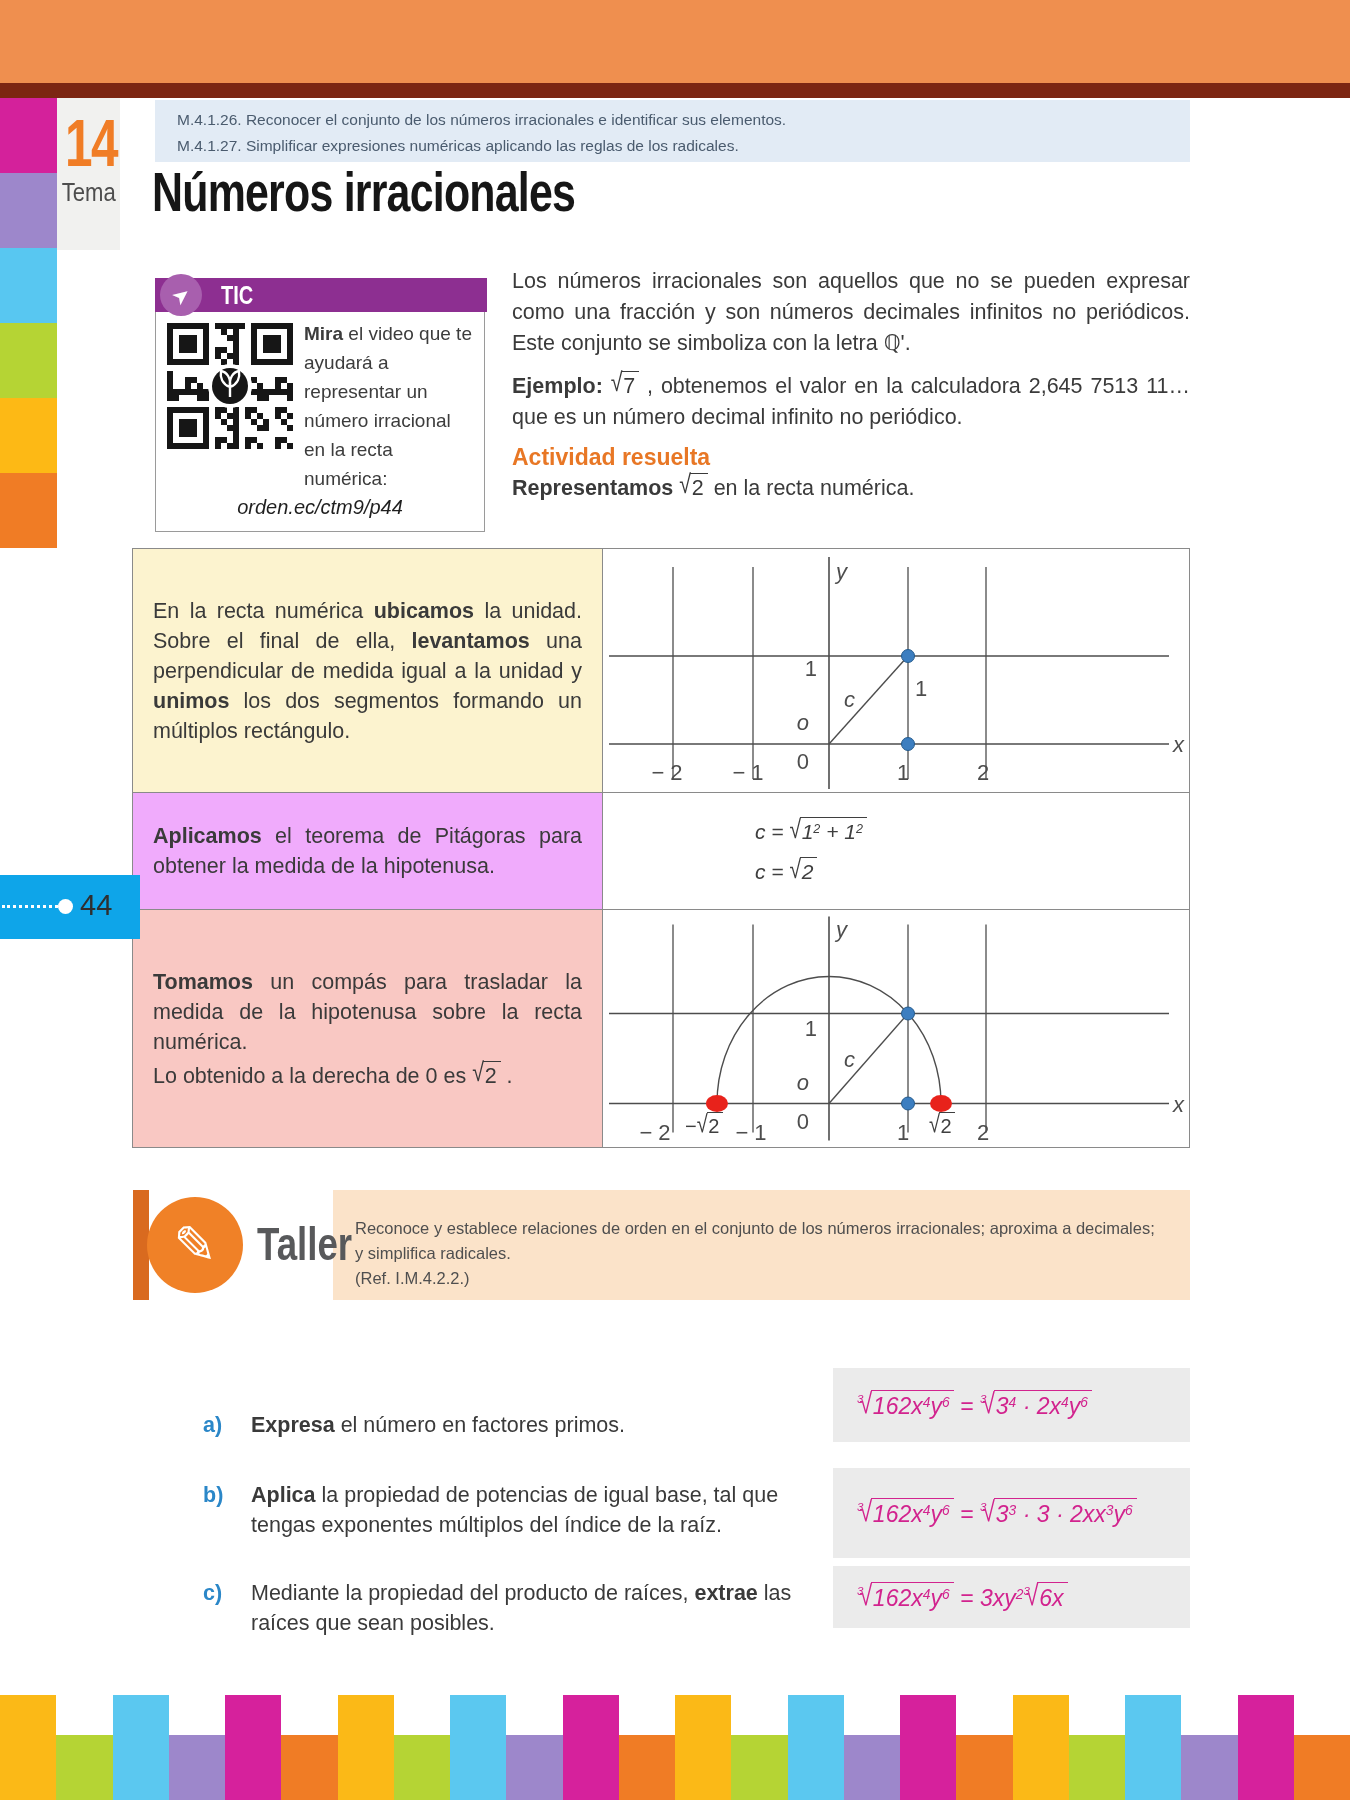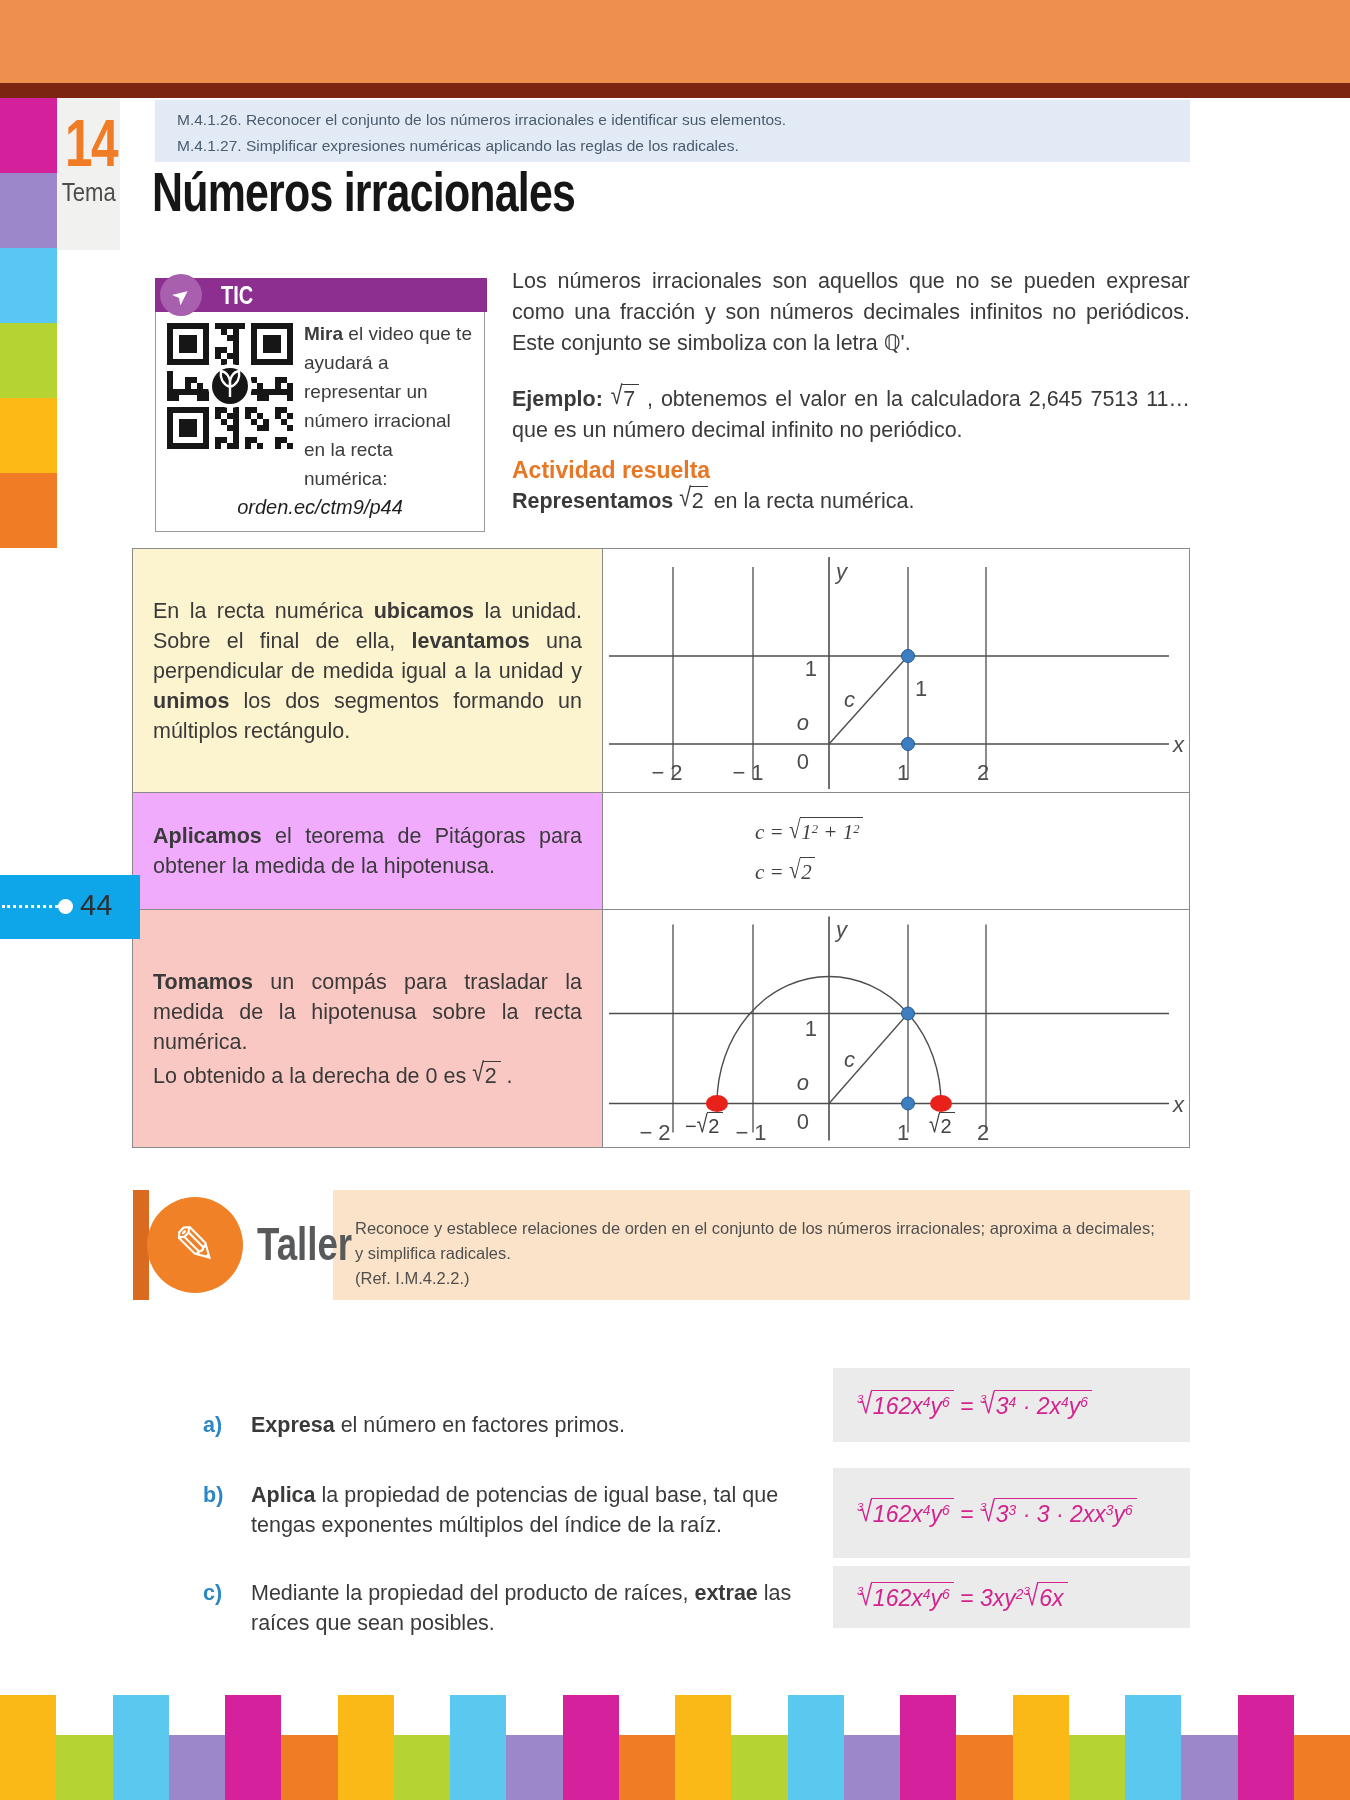--- a/index.html
+++ b/index.html
@@ -34,21 +34,21 @@
   .tic-arrow{color:#fff;font-size:21px;transform:rotate(-38deg);line-height:1;font-style:normal;}
   .tic-label{position:absolute;left:66px;top:3px;color:#fff;font-size:25px;font-weight:bold;
              transform:scaleX(.8);transform-origin:left top;}
   .qr{position:absolute;left:11px;top:44px;width:126px;height:126px;}
   .tic-text{position:absolute;left:148px;top:40px;width:172px;font-size:19px;line-height:29px;color:#3C3C3C;}
   .tic-link{position:absolute;left:0;bottom:12px;width:100%;text-align:center;font-style:italic;font-size:20px;color:#1f1f1f;}
 
   
   .intro{position:absolute;left:512px;top:266px;width:678px;font-size:21.5px;line-height:31px;color:#3a3a3a;}
   .intro p{margin:0;text-align:justify;}
-  .intro .ejemplo{margin-top:25px;}
+  .intro .ejemplo{margin-top:12px;}
   .actividad{margin-top:9px;color:#E87725;font-size:23px;font-weight:bold;}
   .repr{margin-top:9px;}
   .b{font-weight:bold;}
 
   
   .fm{white-space:nowrap;font-style:italic;}
   .fm-up{font-style:normal;}
   .fm sup{font-size:.6em;line-height:0;position:relative;top:-.45em;vertical-align:baseline;}
   .mroot{display:inline-block;white-space:nowrap;}
   .midx{font-size:.5em !important;top:-.9em !important;margin-right:-.35em;}
@@ -60,21 +60,21 @@
             border:1.5px solid #8A8A8A;display:grid;grid-template-columns:470px 1fr;grid-template-rows:244px 117px 1fr;}
   .acttable .cell{box-sizing:border-box;position:relative;}
   .cl{border-right:1.5px solid #8A8A8A;display:flex;flex-direction:column;justify-content:center;
       padding:0 20px;font-size:21.5px;line-height:30px;text-align:justify;color:#3a3a3a;}
   .r1{border-bottom:1.5px solid #8A8A8A;}
   .r2{border-bottom:1.5px solid #8A8A8A;}
   .bg-y{background:#FCF3CF;} .bg-o{background:#f0abfc;} .bg-p{background:#F9C8C3;}
   .cl p{margin:0;}
   .cl .line2{margin-top:4px;text-align:left;}
   .formulas{display:flex;flex-direction:column;justify-content:center;gap:12px;padding-left:152px;
-            font-size:21px;color:#3F3F3F;font-family:Liberation Serif, serif;}
+            font-size:21px;color:#3F3F3F;}
   .graphcell svg{position:absolute;left:0;top:0;width:100%;height:100%;}
   .gtxt{font-size:22px;fill:#4D4D4D;font-family:"Liberation Sans","DejaVu Sans",sans-serif;}
   .gi{font-style:italic;}
   .tickov{position:absolute;font-size:20px;color:#3F3F3F;}
 
   
   .pagetab{position:absolute;left:0;top:875px;width:140px;height:64px;background:#0ea5e9;}
   .pagetab .dots{position:absolute;left:2px;top:30px;width:56px;border-top:3px dotted #fff;}
   .pagetab .dot{position:absolute;left:58px;top:24px;width:15px;height:15px;border-radius:50%;background:#fff;}
   .pagetab .num{position:absolute;left:80px;top:14px;font-size:29px;color:#2F2F2F;}

